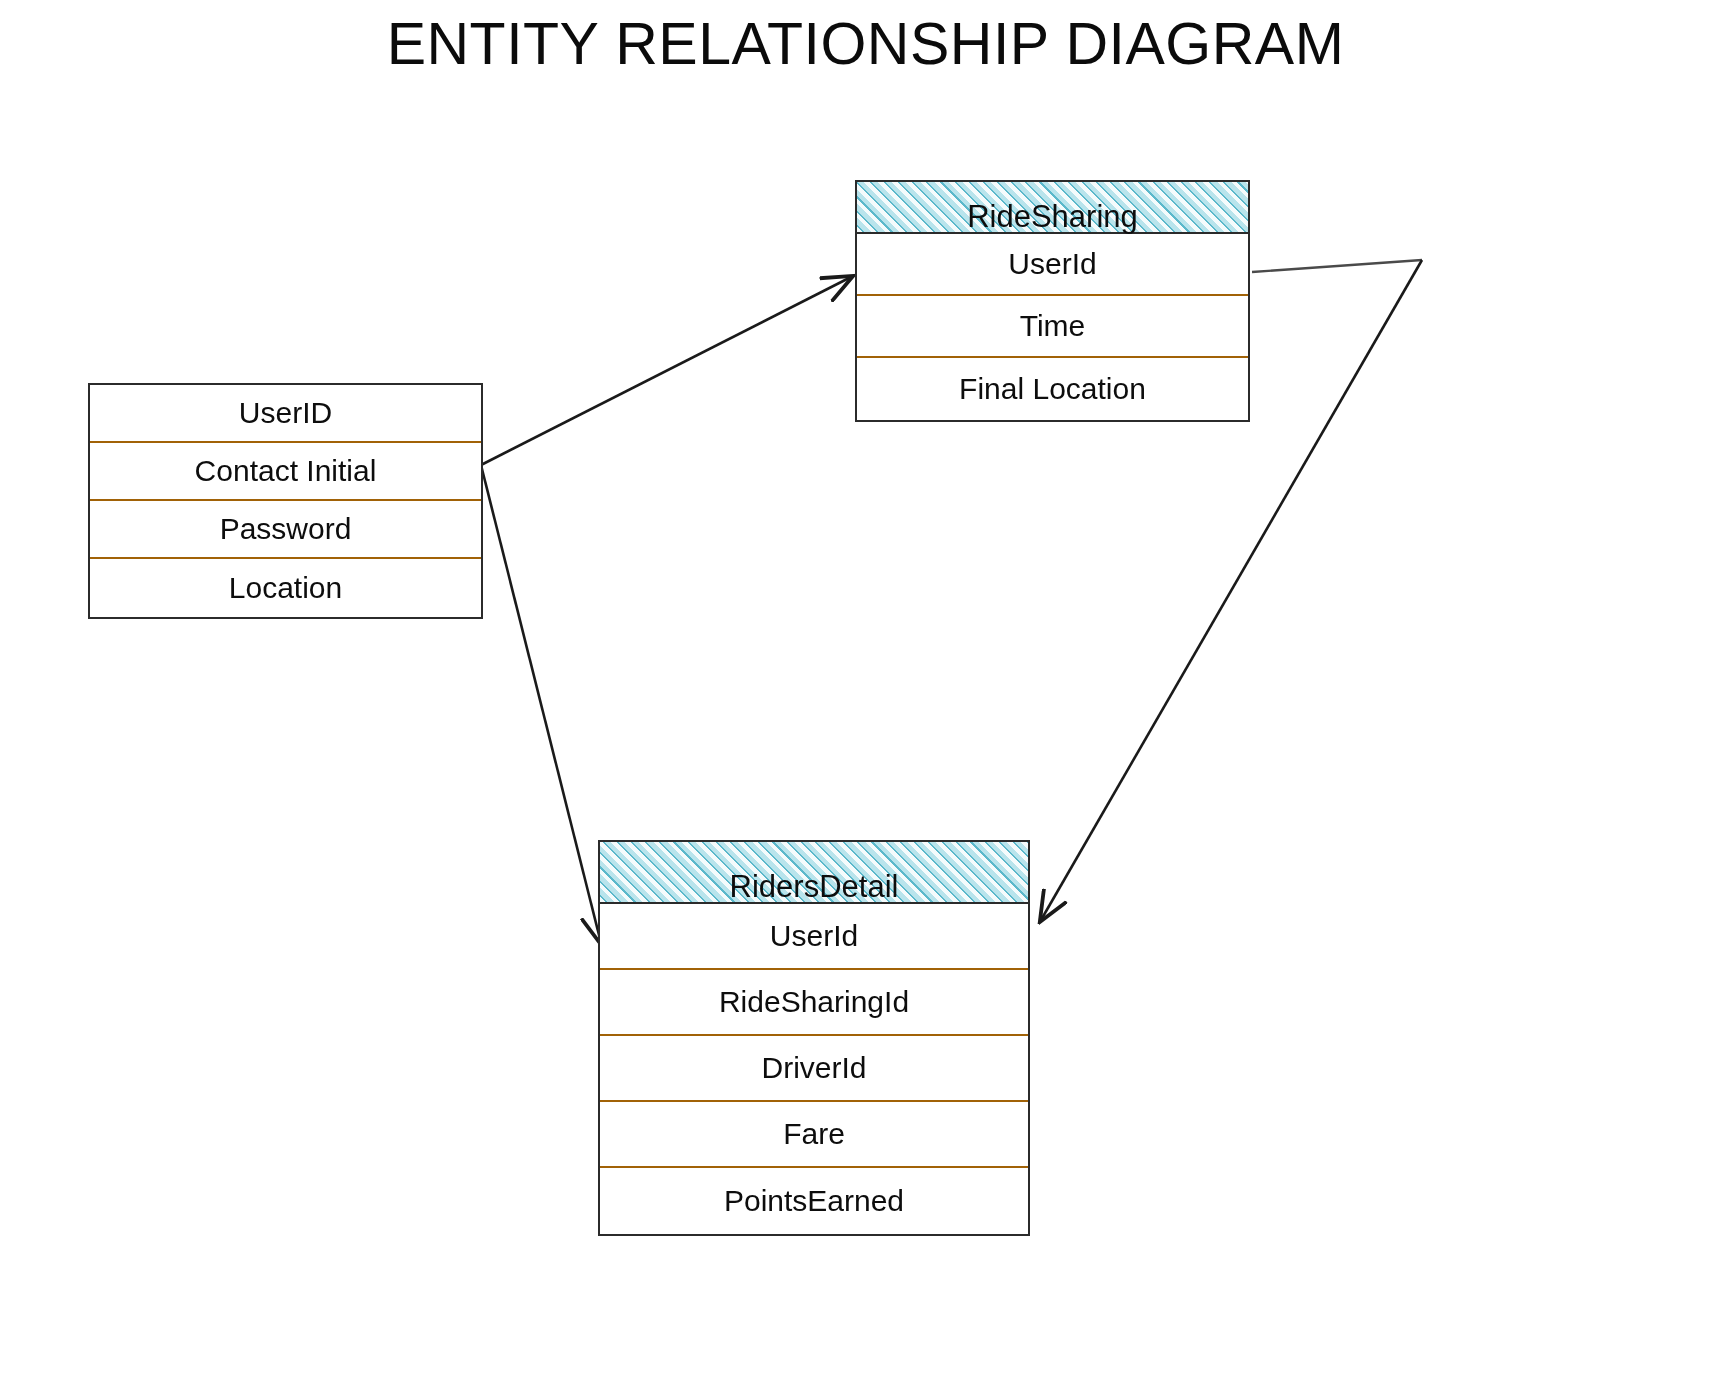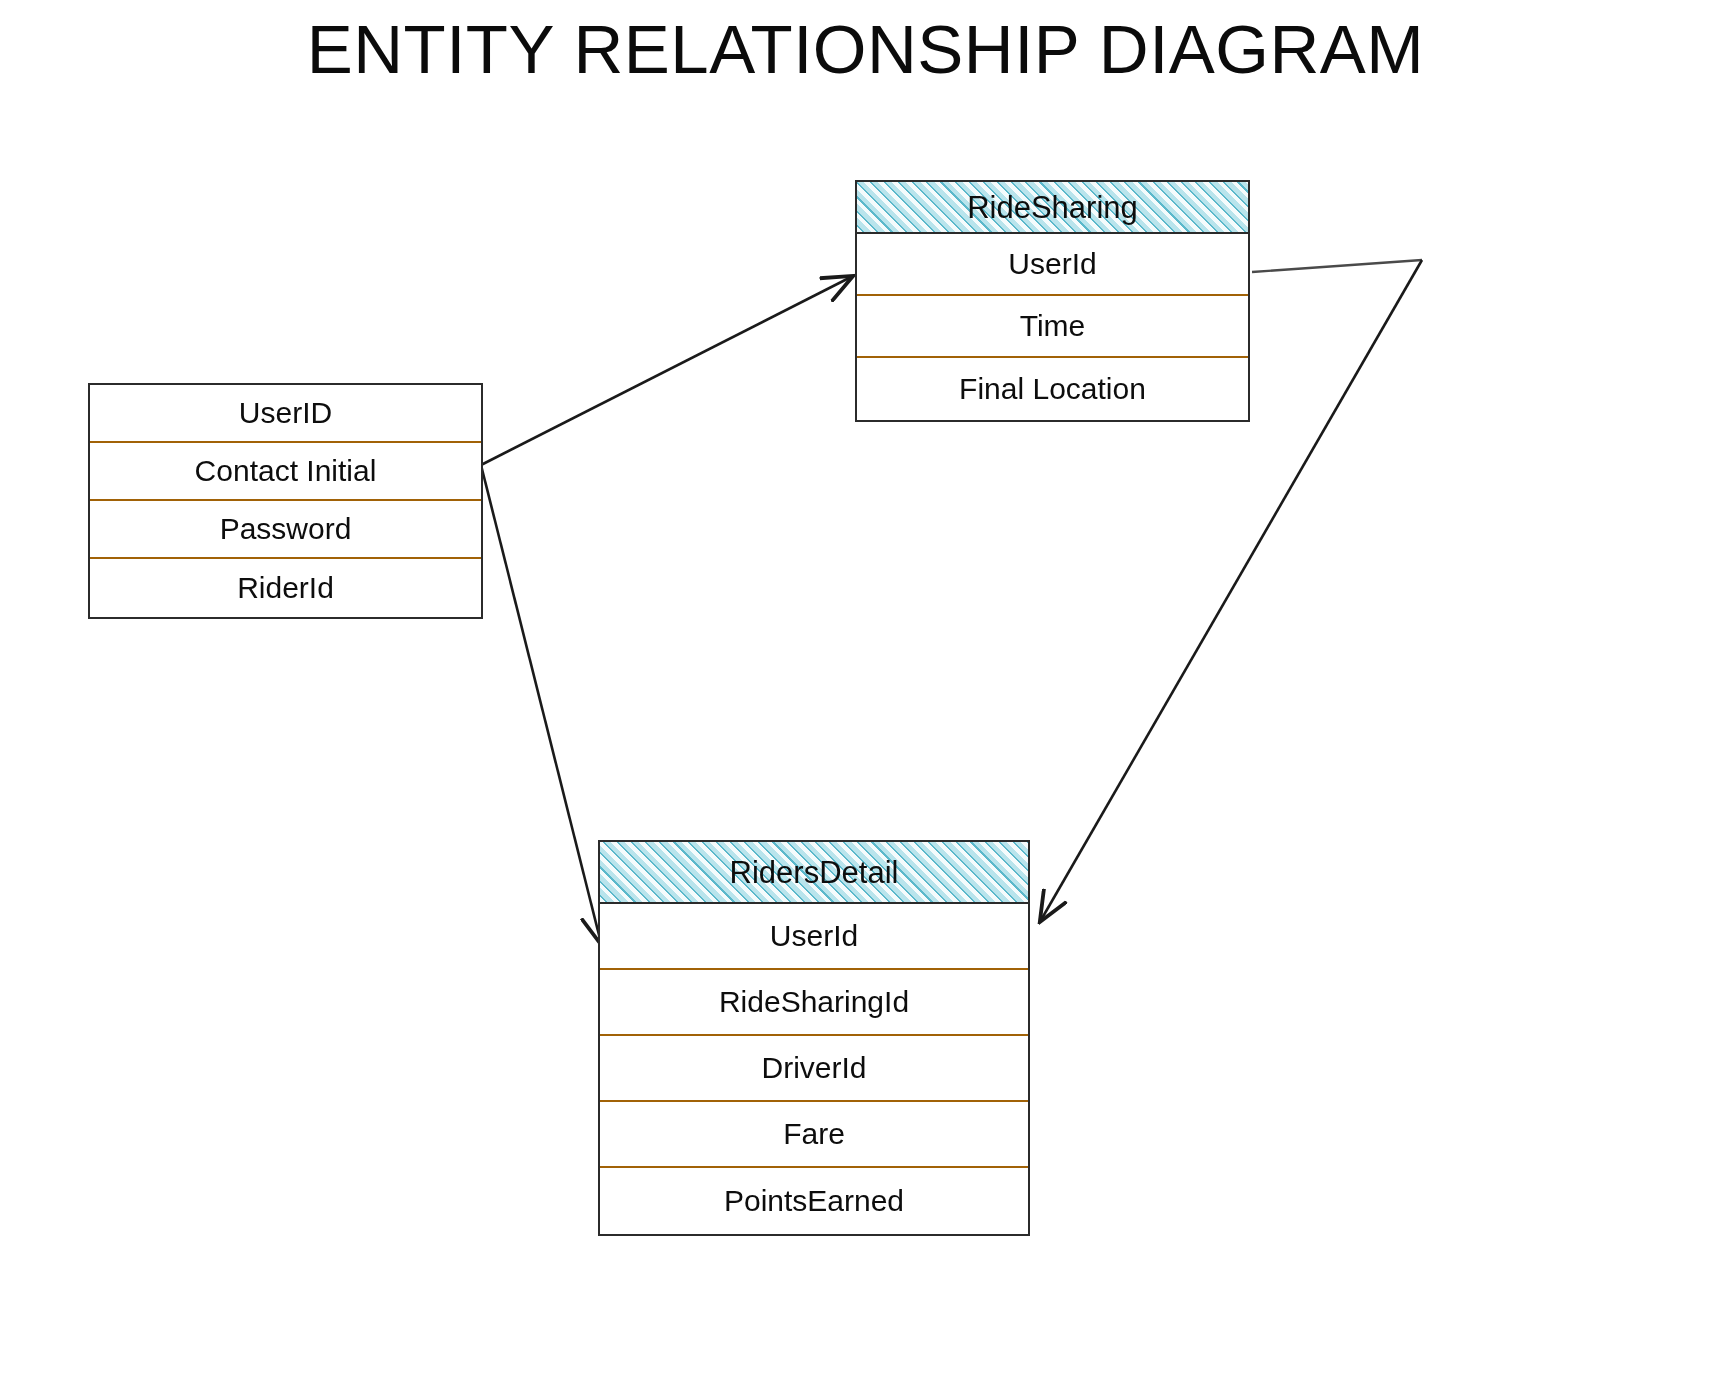--- a/index.html
+++ b/index.html
@@ -29,21 +29,21 @@
     pointer-events: none;
     z-index: 5;
   }
 
   .diagram-title {
     position: absolute;
     left: 0;
     top: 10px;
     width: 1731px;
     text-align: center;
-    font-size: 69px;
+    font-size: 59px;
     font-weight: 400;
     letter-spacing: 0.5px;
     color: #0b0b0b;
     white-space: nowrap;
   }
 
   
   .entity {
     position: absolute;
     box-sizing: border-box;
@@ -58,21 +58,21 @@
     background-color: #b9e4ec;
     background-image:
       repeating-linear-gradient(45deg,
         rgba(255,255,255,0.85) 0px,
         rgba(255,255,255,0.85) 4px,
         rgba(14,148,176,0.55) 4px,
         rgba(14,148,176,0.55) 5.5px,
         rgba(255,255,255,0.0) 5.5px,
         rgba(255,255,255,0.0) 10px);
     display: flex;
-    align-items: center;
+    align-items: flex-end;
     justify-content: center;
   }
   .entity-header-label {
     font-size: 31px;
     color: #0d0d0d;
     position: relative;
     z-index: 2;
     line-height: 1;
   }
   .attr-row {
@@ -131,21 +131,21 @@
     <div class="attr-row">
       <span class="attr-label">UserID</span>
     </div>
     <div class="attr-row">
       <span class="attr-label">Contact Initial</span>
     </div>
     <div class="attr-row">
       <span class="attr-label">Password</span>
     </div>
     <div class="attr-row">
-      <span class="attr-label">RiderId</span>
+      <span class="attr-label">Location</span>
     </div>
   </div>
 
   <div class="entity" id="entity-ridesharing">
     <div class="entity-header">
       <span class="entity-header-label">RideSharing</span>
     </div>
     <div class="attr-row">
       <span class="attr-label">UserId</span>
     </div>

